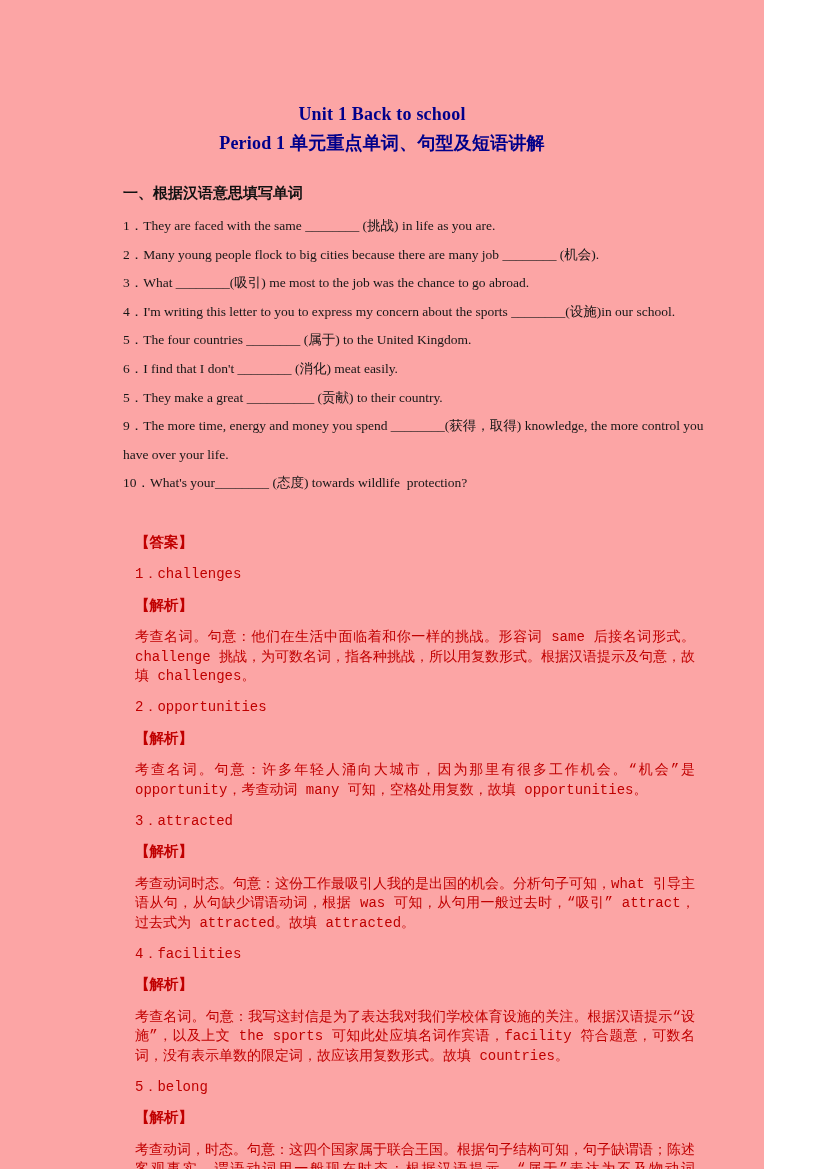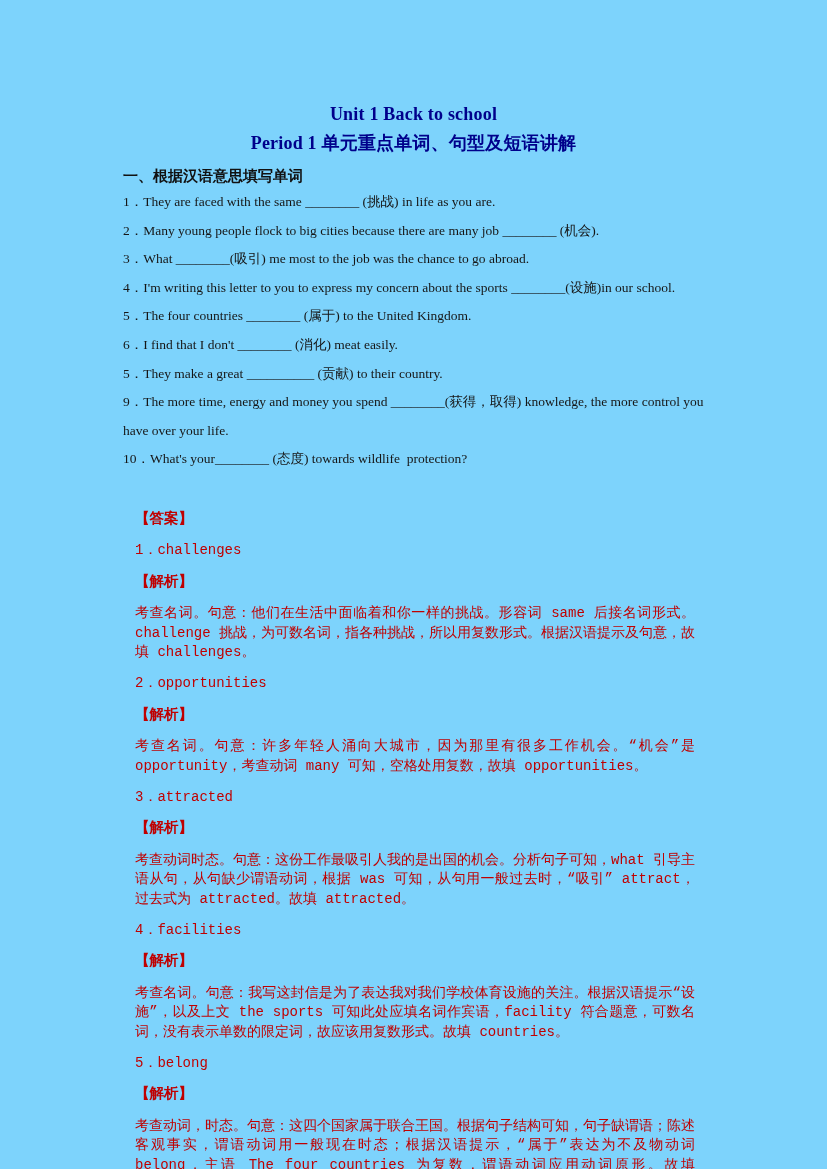--- a/index.html
+++ b/index.html
@@ -2,51 +2,51 @@
 <html><head>
 <meta charset="utf-8">
 <style>
   html, body {
     margin: 0;
     padding: 0;
     background: #ffffff;
   }
   .page {
     position: relative;
-    width: 827px;
+    width: 764px;
     height: 1169px;
-    background: #7dd3fc;
+    background: #fca5a5;
     overflow: hidden;
   }
   .titles {
     padding-top: 100px;
     text-align: center;
     color: #00008B;
     font-family: "Liberation Serif", "DejaVu Serif", serif;
     font-weight: bold;
   }
   .title-line {
     font-size: 18px;
     line-height: 29px;
     letter-spacing: 0.2px;
   }
   .content {
     margin-left: 123px;
     width: 584px;
   }
   .section-heading {
-    margin-top: 8px;
+    margin-top: 25px;
     font-family: "Liberation Sans", "DejaVu Sans", sans-serif;
     font-weight: bold;
     font-size: 15px;
     line-height: 20px;
     color: #111111;
   }
   .questions {
-    margin-top: 2px;
+    margin-top: 9px;
     font-family: "Liberation Serif", "DejaVu Serif", serif;
     font-size: 13.5px;
     color: #161616;
   }
   .q {
     margin: 0;
     line-height: 28.6px;
     white-space: pre-wrap;
   }
   .answers {

